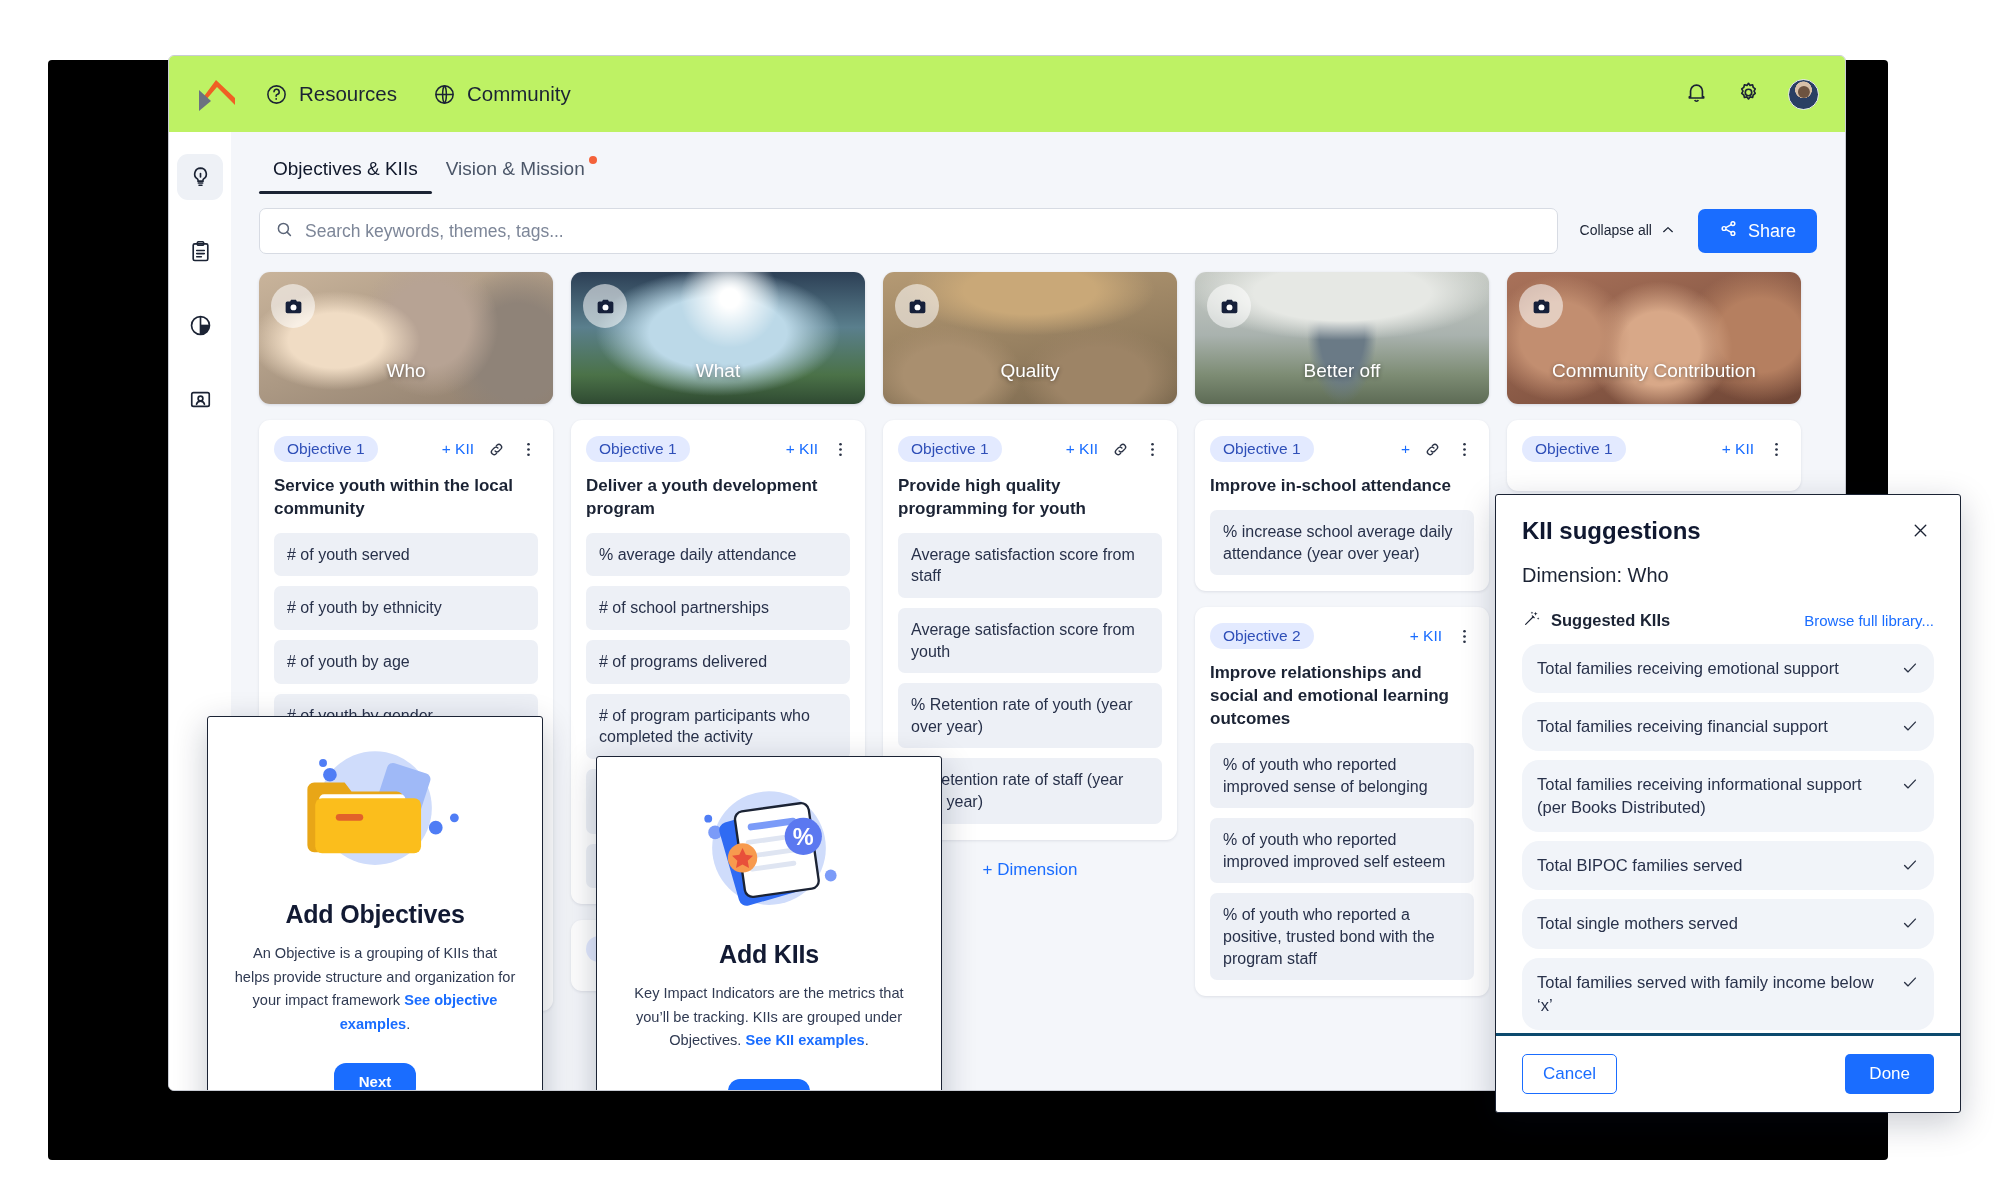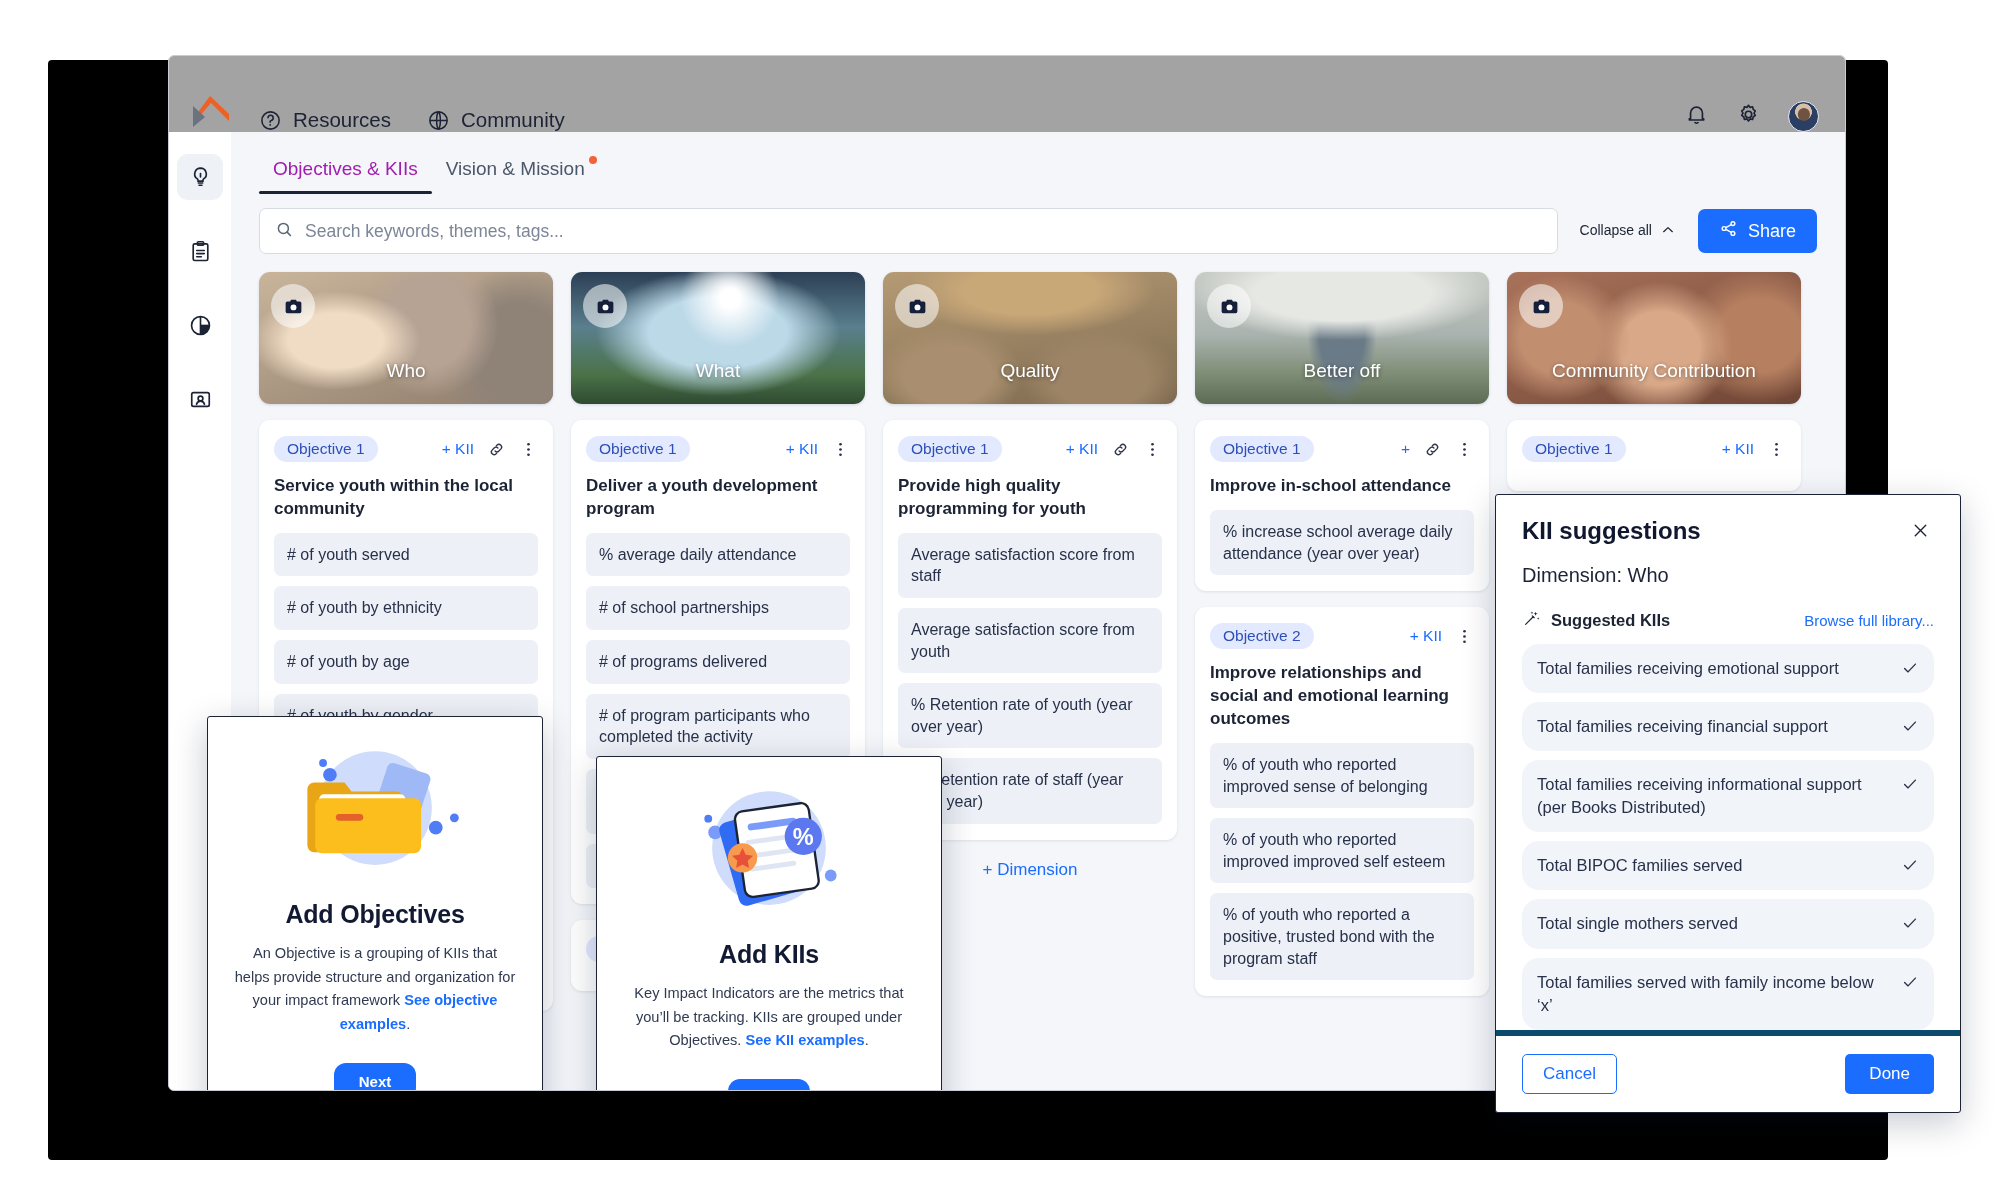--- a/index.html
+++ b/index.html
@@ -27,23 +27,23 @@
     width: 1678px; height: 1036px;
     background: #ffffff;
     border: 1px solid #c9ccd4;
     border-radius: 6px;
     overflow: hidden;
   }
 
   
   .topbar {
     position: absolute; left:0; top:0; right:0; height: 76px;
-    background: #a3a3a3;
-    display: flex; align-items: flex-end;
-    padding: 0 26px 0 16px;
+    background: #bef264;
+    display: flex; align-items: center;
+    padding: 0 26px 0 22px;
     z-index: 5;
   }
   .logo { width: 52px; height: 44px; position: relative; margin-right: 22px; flex: 0 0 auto; }
   .nav-links { display: flex; align-items: center; gap: 36px; }
   .nav-link {
     display: flex; align-items: center; gap: 11px;
     font-size: 20.5px; color: #1b2334; font-weight: 400;
     cursor: pointer;
   }
   .nav-ico { width: 23px; height: 23px; flex: 0 0 auto; display:block; }
@@ -76,21 +76,21 @@
     flex: 1 1 auto; background: #f4f6fa; position: relative;
     padding: 0 0 0 0; overflow: hidden;
   }
 
   
   .tabs { display:flex; align-items:flex-end; gap: 0; padding: 22px 0 0 28px; height: 62px; }
   .tab {
     font-size: 19px; color:#4b5668; padding: 0 14px 14px 14px; cursor:pointer;
     position: relative; font-weight: 400;
   }
-  .tab.active { color:#a21caf; font-weight:400; }
+  .tab.active { color:#0f172a; font-weight:400; }
   .tab.active::after{
     content:""; position:absolute; left:0; right:0; bottom:0; height:3px; background:#1b2334; border-radius:2px;
   }
   .tab .dot-badge{
     position:absolute; top:-2px; right: 2px; width:8px; height:8px; border-radius:50%; background:#f4623a;
   }
 
   
   .searchrow { display:flex; align-items:center; gap: 16px; padding: 14px 28px 0 28px; }
   .searchbox {
@@ -228,21 +228,21 @@
   .kp-browse { margin-left:auto; font-size:15px; color:#1a6dff; cursor:pointer; }
   .kp-list { flex:1 1 auto; overflow:hidden; padding: 12px 26px 0 26px; }
   .kp-item {
     background:#f1f4f9; border-radius:17px; padding: 13px 15px; margin-bottom: 9px;
     display:flex; align-items:flex-start; gap: 12px; font-size:16.5px; color:#28314a; line-height:1.4;
     cursor:pointer;
   }
   .kp-item .txt { flex:1 1 auto; }
   .kp-check { flex:0 0 auto; width:18px; height:18px; margin-top:2px; }
   .kp-foot {
-    border-top:6px solid #0c4a6e; padding: 18px 26px; display:flex; align-items:center;
+    border-top:3px solid #0c4a6e; padding: 18px 26px; display:flex; align-items:center;
   }
   .btn-cancel {
     background:#fff; color:#1a6dff; border:1px solid #1a6dff; border-radius:5px;
     font-size:17px; padding: 9px 20px; cursor:pointer; font-family:"Liberation Sans", sans-serif;
   }
   .btn-done {
     margin-left:auto; background:#1a6dff; color:#fff; border:none; border-radius:5px;
     font-size:17px; padding: 10px 24px; cursor:pointer; font-family:"Liberation Sans", sans-serif;
   }
 </style>

